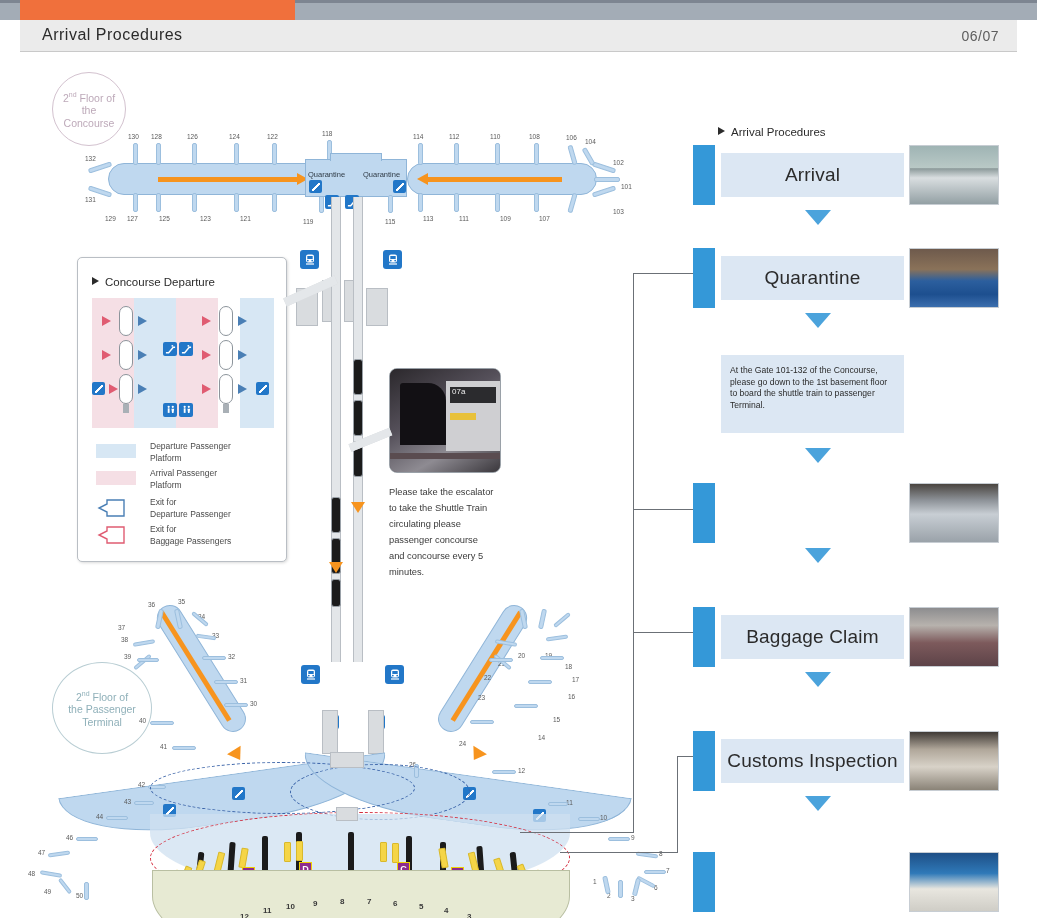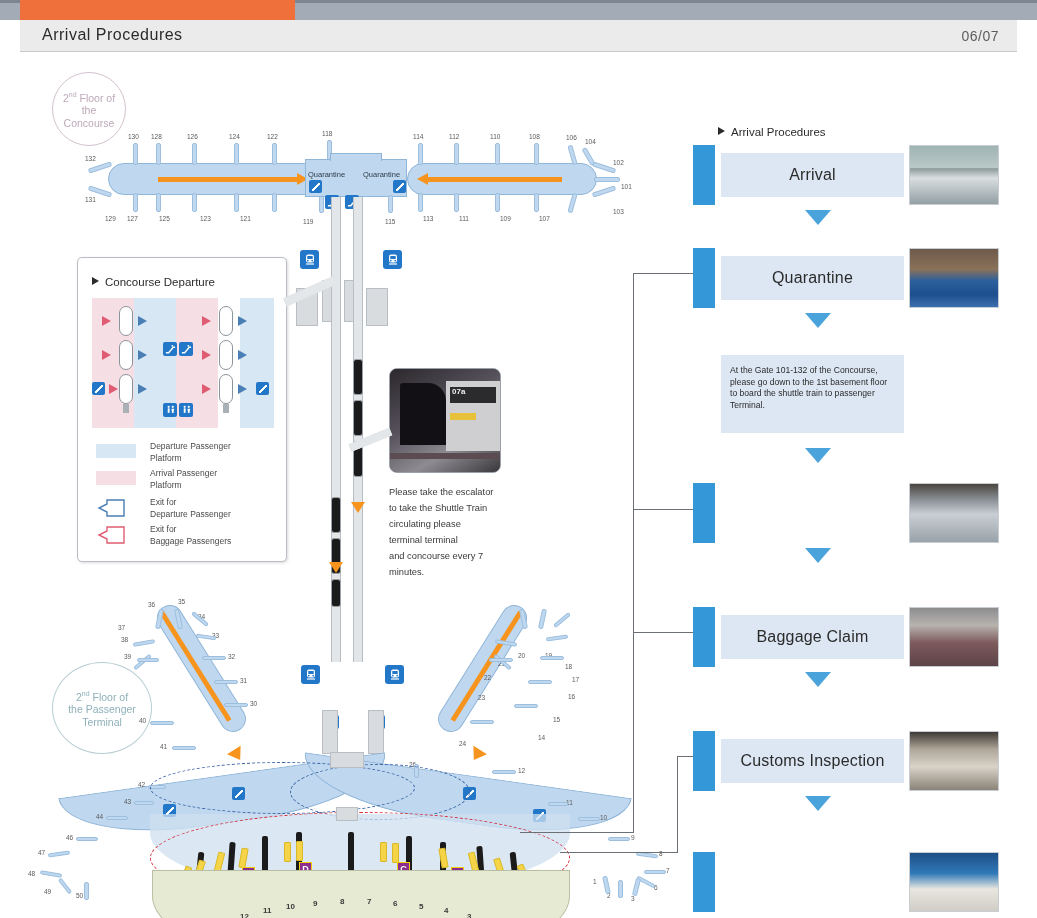--- a/index.html
+++ b/index.html
@@ -113,33 +113,33 @@
   #flow { position:absolute; left:693px; top:70px; width:320px; }
   #flow-title { position:absolute; left:25px; top:56px; font-size:11.5px; color:#2b2b2b; }
   #flow-title .tri { display:inline-block; width:0;height:0;
       border-top:4.5px solid transparent;border-bottom:4.5px solid transparent;
       border-left:7px solid #2b2b2b; margin-right:6px; vertical-align:1px;}
 
   .step { position:absolute; left:0; }
   .step-accent { position:absolute; left:0; top:0; width:22px; height:100%; background:#3498d8; }
   .step-box { position:absolute; left:28px; top:8px; width:183px; height:44px;
      background:#dce7f3; display:flex; align-items:center; justify-content:center; }
-  .step-label { font-size:16px; color:#2b2b2b; letter-spacing:.2px; }
+  .step-label { font-size:19px; color:#2b2b2b; letter-spacing:.2px; }
   .step-photo { position:absolute; left:216px; top:0; width:90px; height:60px; border:1px solid #c7cdd3; overflow:hidden; }
 
   .step-arrow { position:absolute; left:112px; width:0;height:0;
      border-left:13px solid transparent; border-right:13px solid transparent; border-top:15px solid #4ba3dc; }
 
   #note-box { position:absolute; left:28px; width:183px; height:78px; background:#dce7f3;
      padding:10px 9px; font-size:8.6px; line-height:11.6px; color:#2b2b2b; }
 
   .connector { position:absolute; border-color:#6b7076; border-style:solid; border-width:0; }
 
   
-  .ph { width:100%; height:100%; position:relative;font-weight:bold; }
+  .ph { width:100%; height:100%; position:relative; }
   .ph-arrival   { background:linear-gradient(180deg,#9fb4b4 0%,#b9c9c6 38%,#8c9a9a 39%,#d9dee0 55%,#93a0a4 100%); }
   .ph-quarantine{ background:linear-gradient(180deg,#6e5a4c 0%,#8a7259 35%,#2c5f9e 55%,#1d4f8f 78%,#3c6fae 100%); }
   .ph-immigration{background:linear-gradient(180deg,#4a4540 0%,#8d9298 28%,#c8ced4 52%,#9aa2a9 100%); }
   .ph-baggage   { background:linear-gradient(180deg,#8d8d8f 0%,#b7b2ad 30%,#7d5a5c 60%,#5d4348 100%); }
   .ph-customs   { background:linear-gradient(180deg,#3f3a36 0%,#b0a79a 30%,#d8d2c8 60%,#8a8377 100%); }
   .ph-arrivalhall{background:linear-gradient(180deg,#1e4f86 0%,#2f79b8 35%,#e8e6df 62%,#cfcdc6 100%); }
   .ph-train     { background:linear-gradient(150deg,#2b282c 0%,#55505a 40%,#8e8b92 70%,#3a373c 100%); }
 </style>
 </head>
 <body>
@@ -450,22 +450,22 @@
       <div style="position:absolute;left:60px;top:18px;width:46px;height:16px;background:#2b2b2e;"></div>
       <div style="position:absolute;left:60px;top:44px;width:26px;height:7px;background:#e8c13a;"></div>
       <div style="position:absolute;left:0;top:84px;width:112px;height:6px;background:#5a4c50;"></div>
       <div style="position:absolute;left:62px;top:18px;font-size:8px;color:#efefef;font-family:'Liberation Sans',sans-serif;">07a</div>
     </div>
   </div>
   <div id="shuttle-note">
     <div>Please take the escalator</div>
     <div>to take the Shuttle Train</div>
     <div>circulating please</div>
-    <div>terminal terminal</div>
-    <div>and concourse every 7</div>
+    <div>passenger concourse</div>
+    <div>and concourse every 5</div>
     <div>minutes.</div>
   </div>
   <div class="leader" style="left:350px; top:392px; width:44px; transform:rotate(-22deg); border-top:8px solid #e4e7ea; height:0;"></div>
 
   <div class="pier" style="left:150px; top:555px; width:26px; height:145px; border-radius:13px; transform:rotate(-32deg); transform-origin:50% 0%;"></div>
   <div class="orange-arrow" style="left:159px; top:560px; width:5px; height:128px; background:#f7941e; transform:rotate(-32deg); transform-origin:50% 0%;"></div>
   <div style="position:absolute; left:229px; top:697px; width:0;height:0;border-left:8px solid transparent;border-right:8px solid transparent;border-top:12px solid #f7941e; transform:rotate(-32deg);"></div>
 
   <div class="finger" style="left:132px; top:608px; width:21px; height:4px; transform:rotate(-40deg);"></div>
   <div class="gatenum" style="left:118px; top:572px;">37</div>

